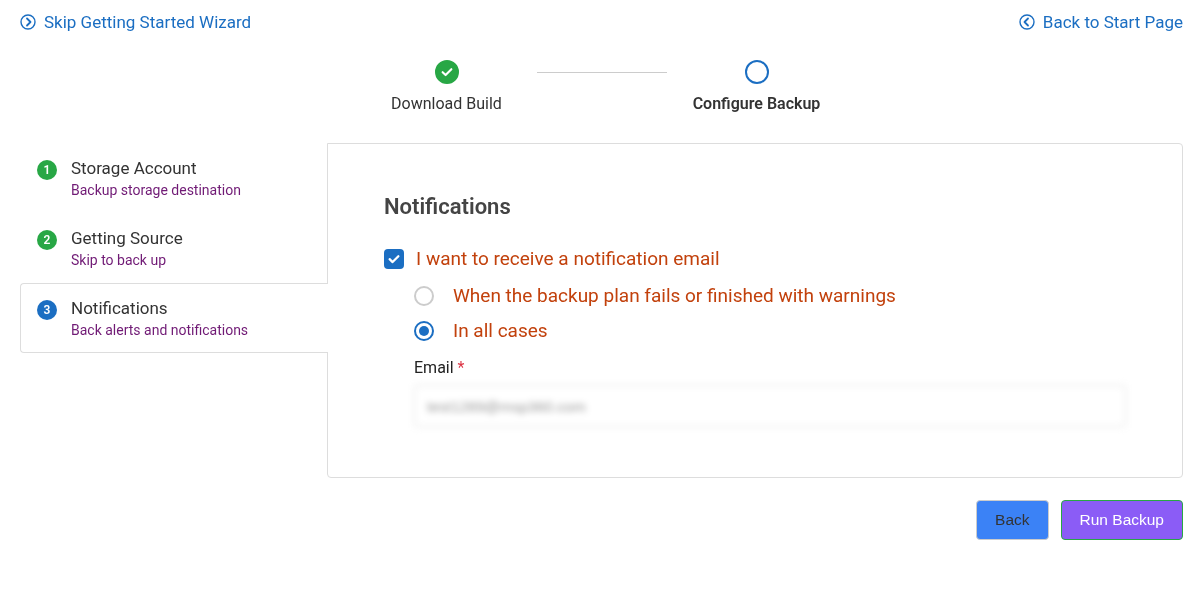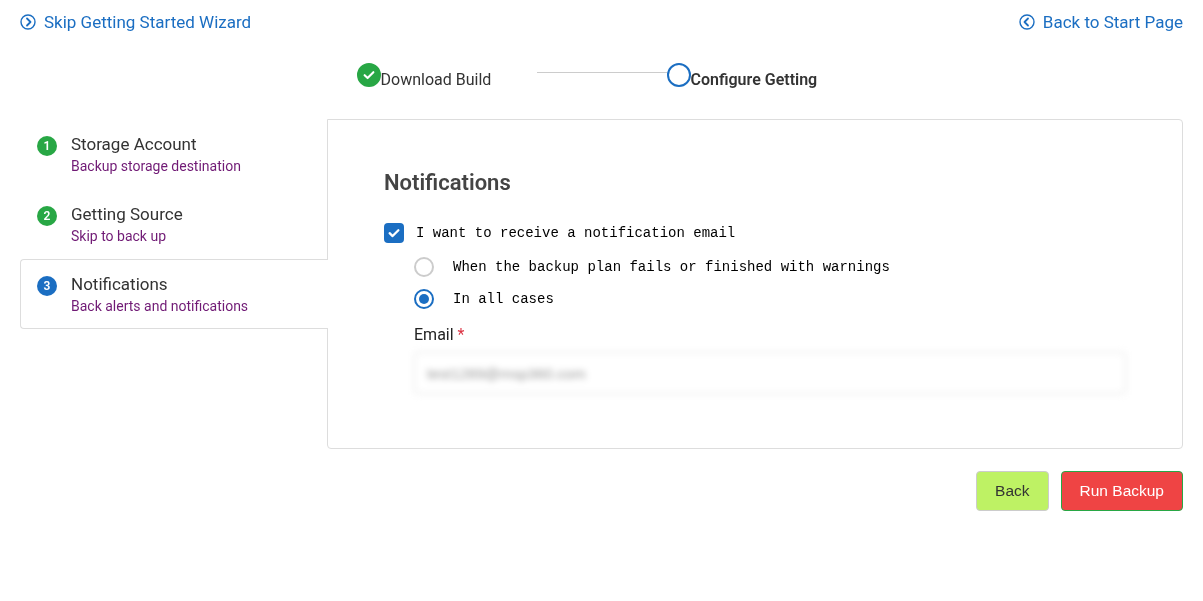--- a/index.html
+++ b/index.html
@@ -7,21 +7,21 @@
 .container { padding: 10px 20px 20px 20px; }
 
 
 .top-nav { display: flex; justify-content: space-between; align-items: center; padding: 2px 0 8px 0; }
 .nav-link { color: #1b6ec2; font-size: 17px; display: flex; align-items: center; gap: 8px; cursor: pointer; }
 
 .icon-circle-svg { width: 16px; height: 16px; }
 
 
 .stepper { display: flex; justify-content: center; align-items: flex-start; gap: 0; margin-top: 20px; margin-bottom: 30px; }
-.step-item { display: flex; flex-direction: row; align-items: center; width: 180px; position: relative; }
+.step-item { display: flex; flex-direction: column; align-items: center; width: 180px; position: relative; }
 .step-circle { width: 24px; height: 24px; border-radius: 50%; border: 2px solid #1b6ec2; background: #fff; display:flex; align-items:center; justify-content:center; }
 .step-circle.done { background: #28a745; border-color: #28a745; color:#fff; }
 .step-label { margin-top: 10px; font-size: 16px; color: #333; }
 .step-item.active .step-label { font-weight: 600; }
 .step-connector { height: 1px; background: #ccc; width: 130px; margin-top: 12px; }
 
 
 .body-area { display: flex; gap: 0; align-items: flex-start; }
 
 
@@ -34,36 +34,36 @@
 .side-num.current { background: #1b6ec2; color: #fff; }
 .side-title { font-size: 17px; color: #333; }
 .side-sub { font-size: 14px; color: #701a75; margin-top: 4px; }
 
 
 .main-panel { flex: 1; border: 1px solid #ddd; border-radius: 0 4px 4px 4px; padding: 50px 56px 50px 56px; min-height: 330px; margin-left: -1px; }
 .panel-title { font-size: 22px; font-weight: 600; color: #444; margin-bottom: 28px; }
 
 .checkbox-row { display: flex; align-items: center; gap: 12px; margin-bottom: 14px; }
 .checkbox-box { width: 20px; height: 20px; border-radius: 4px; background: #1b6ec2; display:flex; align-items:center; justify-content:center; cursor:pointer; flex-shrink:0; }
-.checkbox-label, .radio-label { font-size: 14px; color: #000000; font-family: Liberation Mono, monospace; }
+.checkbox-label, .radio-label { font-size: 19px; color: #c2410c; }
 
 .radio-group { padding-left: 30px; }
 .radio-row { display: flex; align-items: center; gap: 19px; margin-bottom: 12px; }
 .radio-outer { width: 20px; height: 20px; border-radius: 50%; border: 2px solid #ccc; cursor:pointer; display:flex; align-items:center; justify-content:center; flex-shrink:0; }
 .radio-outer.selected { border-color: #1b6ec2; border-width: 2px; }
 .radio-inner { width: 10px; height: 10px; border-radius: 50%; background: #1b6ec2; }
 
 .field-label { font-size: 16px; color: #222; margin: 16px 0 8px 30px; }
 .req { color: #dc3545; }
 .email-input { margin-left: 30px; width: calc(100% - 30px); height: 42px; border: 1px solid #ddd; border-radius: 4px; padding: 0 12px; font-size: 15px; color: #999; filter: blur(3px); }
 
 
 .bottom-actions { display: flex; justify-content: flex-end; gap: 12px; margin-top: 22px; padding-right: 0; }
-.btn { height: 40px; padding: 0 18px; border-radius: 4px; font-size: 15.5px; cursor: pointer; border: 1px solid #ccc; background: #bef264; color: #333; }
-.btn-primary { background: #ef4444; border-color: #28a745; color: #fff; font-weight: 500; }
+.btn { height: 40px; padding: 0 18px; border-radius: 4px; font-size: 15.5px; cursor: pointer; border: 1px solid #ccc; background: #3b82f6; color: #333; }
+.btn-primary { background: #8b5cf6; border-color: #28a745; color: #fff; font-weight: 500; }
 </style>
 </head>
 <body>
 
 <div class="container">
 
   <div class="top-nav">
     <div class="nav-link">
       <svg class="icon-circle-svg" viewBox="0 0 16 16">
         <circle cx="8" cy="8" r="7" fill="none" stroke="#1b6ec2" stroke-width="1.4"></circle>
@@ -85,21 +85,21 @@
       <div class="step-circle done">
         <svg width="14" height="14" viewBox="0 0 16 16">
           <path d="M3 8.2 L6.4 11.5 L13 4.8" fill="none" stroke="#fff" stroke-width="2.4" stroke-linecap="round" stroke-linejoin="round"></path>
         </svg>
       </div>
       <div class="step-label">Download Build</div>
     </div>
     <div class="step-connector"></div>
     <div class="step-item active">
       <div class="step-circle"></div>
-      <div class="step-label">Configure Getting</div>
+      <div class="step-label">Configure Backup</div>
     </div>
   </div>
 
   <div class="body-area">
     <div class="sidebar">
       <div class="side-item">
         <div class="side-num done">1</div>
         <div>
           <div class="side-title">Storage Account</div>
           <div class="side-sub">Backup storage destination</div>

